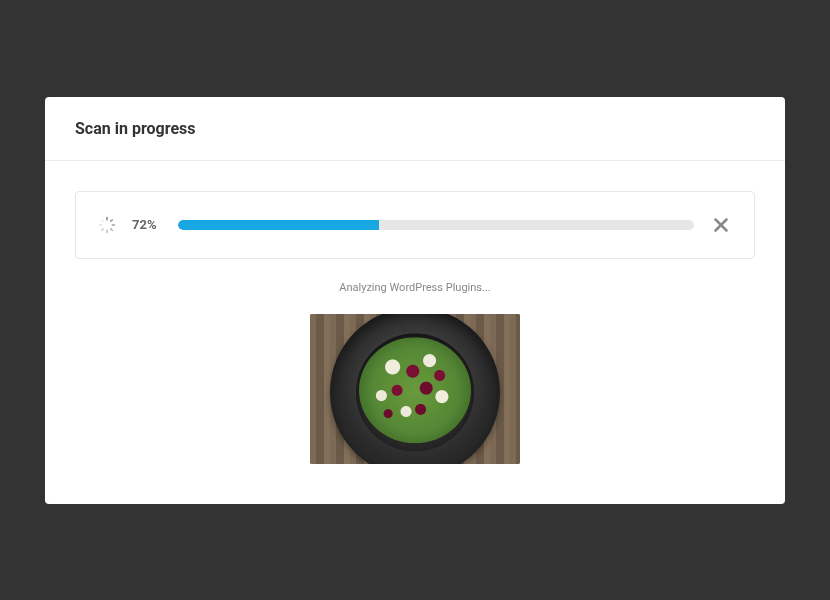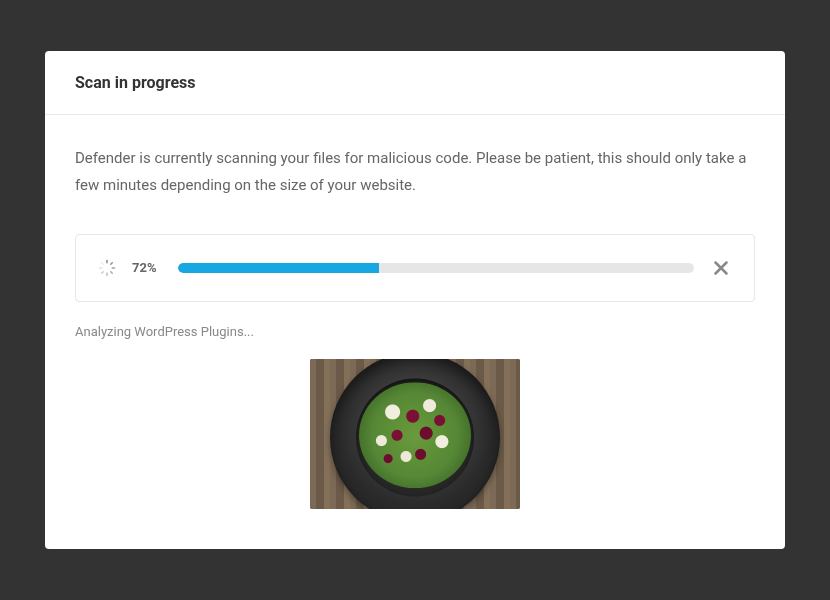--- a/index.html
+++ b/index.html
@@ -82,22 +82,23 @@
       justify-content: center;
       cursor: pointer;
       color: #888888;
       flex-shrink: 0;
       background: transparent;
       border: none;
       padding: 0;
     }
     .cancel-btn svg { display: block; }
     .status-text {
+      text-align: center;
       color: #888888;
-      font-size: 13px;
+      font-size: 11px;
       margin-top: 22px;
     }
     .preview {
       margin-top: 20px;
       display: flex;
       justify-content: center;
     }
     .preview-img {
       width: 210px;
       height: 150px;
@@ -158,21 +159,20 @@
     }
   </style>
 </head>
 <body>
 
 <div class="card">
   <div class="card-header">
     <h2>Scan in progress</h2>
   </div>
   <div class="card-body">
-    <p class="description">Defender is currently scanning your files for malicious code. Please be patient, this should only take a few minutes depending on the size of your website.</p>
 
     <div class="progress-panel">
       <span class="spinner">
         <svg width="18" height="18" viewBox="0 0 24 24">
           <g fill="#888888">
             <rect x="11" y="1" width="2" height="5" rx="1" opacity="1"></rect>
             <rect x="11" y="1" width="2" height="5" rx="1" opacity="0.9" transform="rotate(45 12 12)"></rect>
             <rect x="11" y="1" width="2" height="5" rx="1" opacity="0.8" transform="rotate(90 12 12)"></rect>
             <rect x="11" y="1" width="2" height="5" rx="1" opacity="0.7" transform="rotate(135 12 12)"></rect>
             <rect x="11" y="1" width="2" height="5" rx="1" opacity="0.55" transform="rotate(180 12 12)"></rect>

